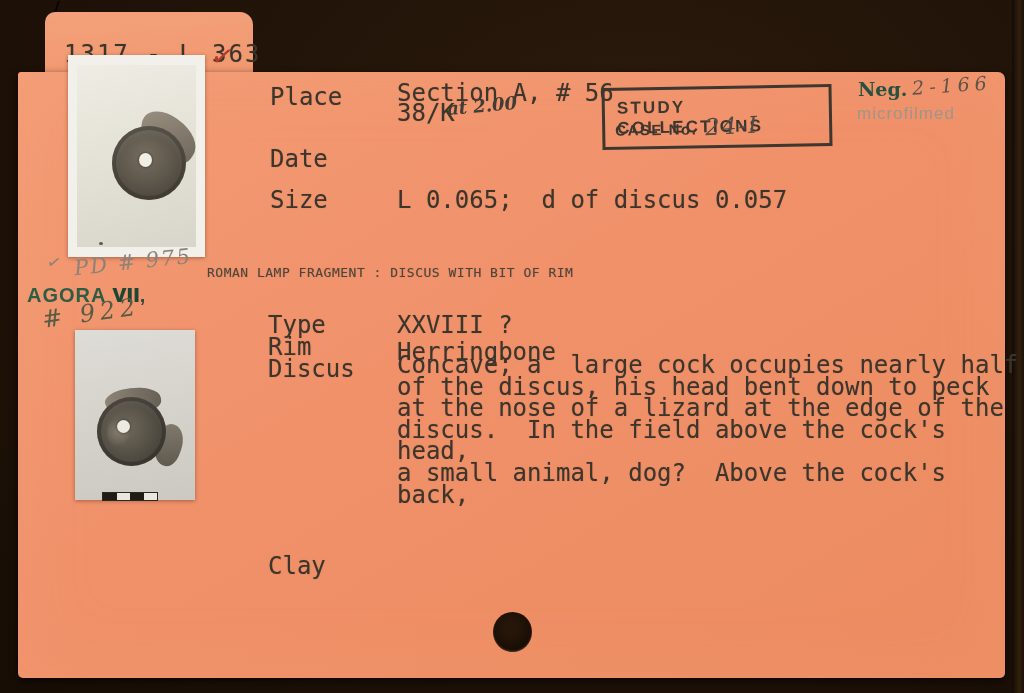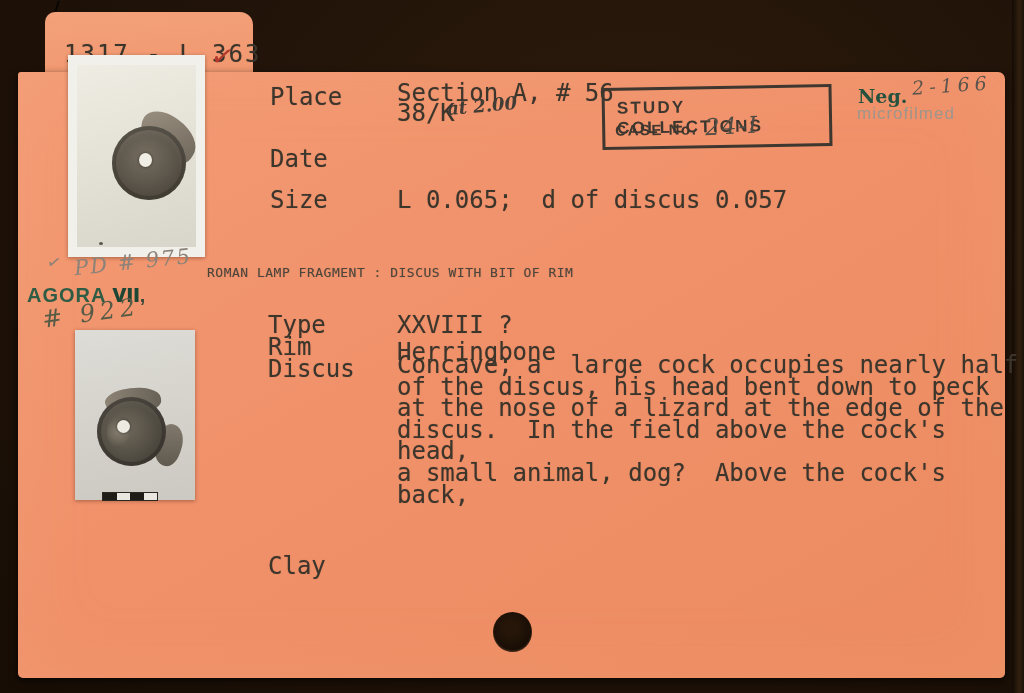--- a/index.html
+++ b/index.html
@@ -32,21 +32,21 @@
   
   .hand{position:absolute;font-family:"DejaVu Serif",serif;font-style:italic;}
   .stamp-box{position:absolute;left:602px;top:86px;width:224px;height:56px;
        border:3px solid #3d372f;transform:rotate(-1deg);}
   .sc-line{position:absolute;left:12px;top:8px;font-family:"Liberation Sans",sans-serif;
        font-weight:600;font-size:17px;letter-spacing:2.2px;color:#3d372f;}
   .case-line{position:absolute;left:10px;top:31px;font-family:"Liberation Sans",sans-serif;
        font-weight:600;font-size:15px;letter-spacing:1.5px;color:#3d372f;}
   .case-number{left:100px;top:24px;font-size:23px;letter-spacing:2px;color:#514c44;transform:rotate(-2deg);}
   .neg-label{position:absolute;left:858px;top:78px;font-family:"DejaVu Serif",serif;
-       font-weight:bold;font-size:19px;color:#24523e;margin-top:7px;}
+       font-weight:bold;font-size:19px;color:#24523e;}
   .neg-number{left:912px;top:74px;font-size:19px;letter-spacing:5px;color:#5a544c;transform:rotate(-4deg);}
   .microfilmed{position:absolute;left:857px;top:104px;font-family:"Liberation Sans",sans-serif;
        font-size:17px;letter-spacing:1px;color:#9e958c;}
   .pencil-check{position:absolute;left:47px;top:252px;font-size:17px;color:#8b8279;
        transform:rotate(12deg);font-family:"DejaVu Serif",serif;}
   .pd-number{left:74px;top:250px;font-size:21px;letter-spacing:2px;color:#8b8279;transform:rotate(-6deg);}
   .agora{position:absolute;left:27px;top:284px;font-family:"Liberation Sans",sans-serif;
        font-weight:bold;font-size:20px;letter-spacing:1px;color:#2e5c45;}
   .agora b{color:#1e4634;text-shadow:1px 0 0 #1e4634;}
   .agora .comma{color:#37483a;font-weight:bold;}

